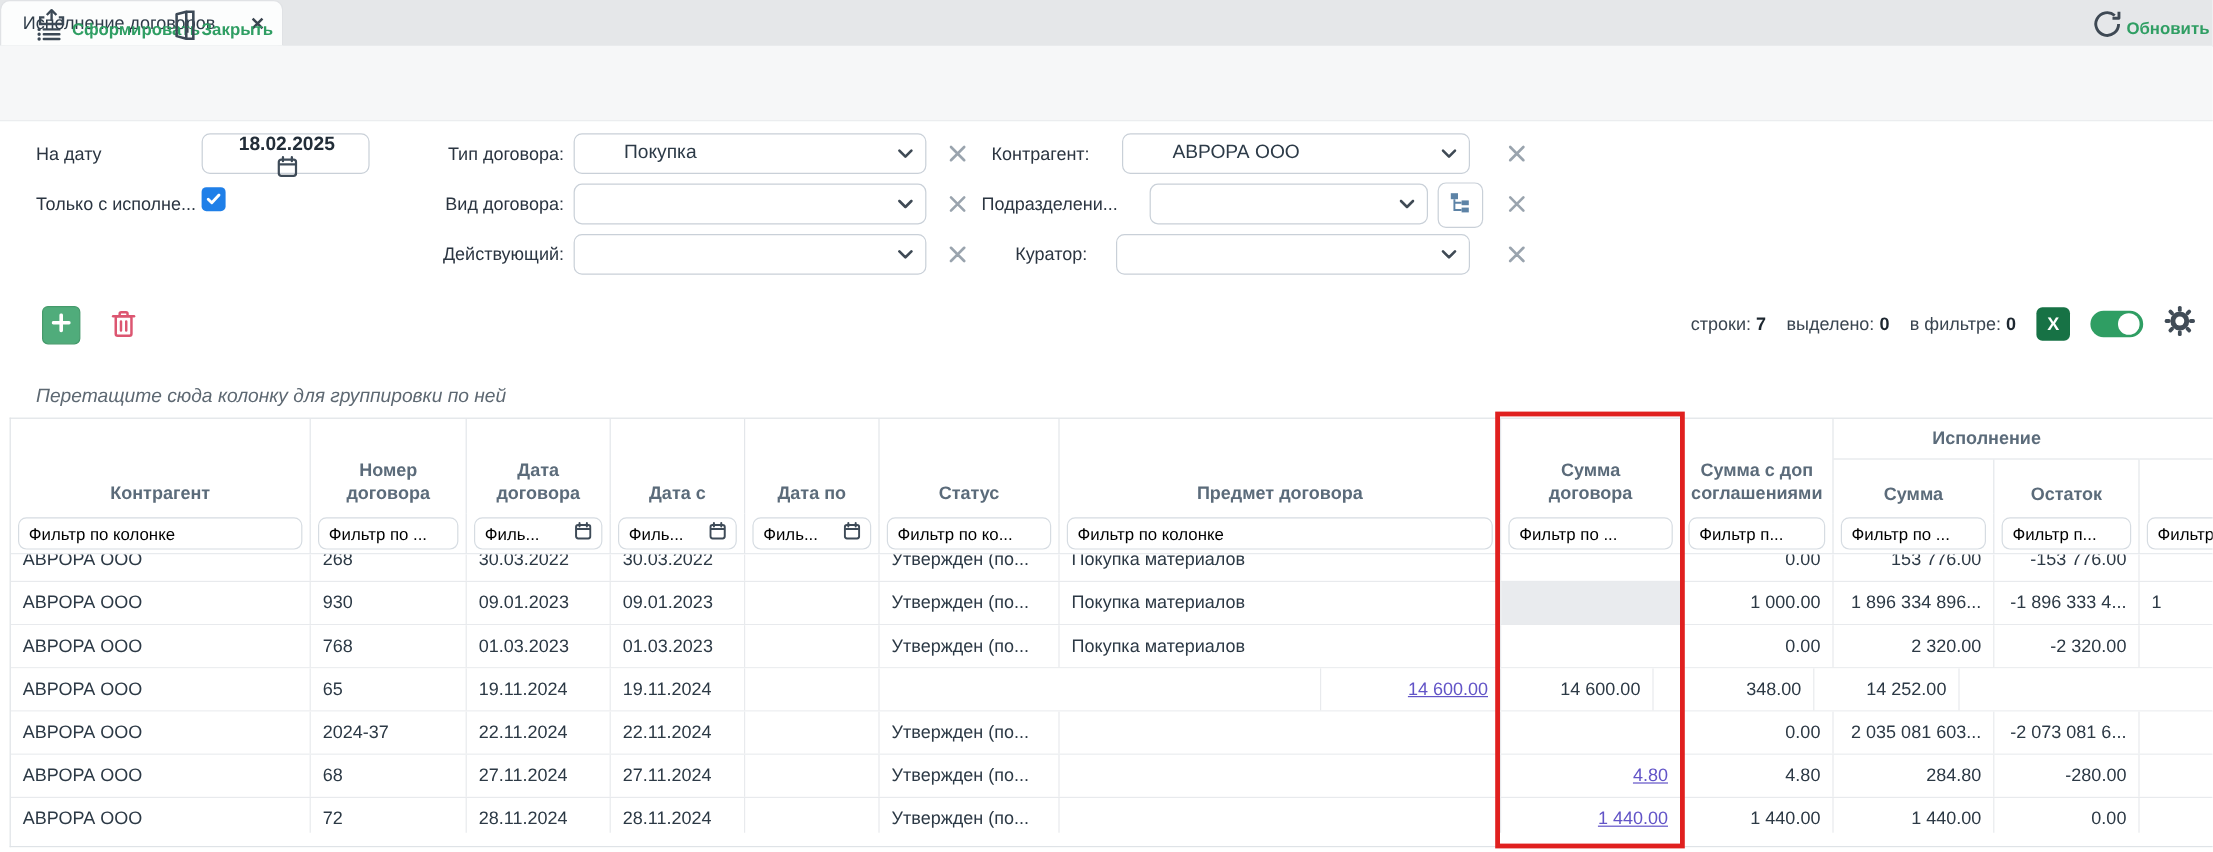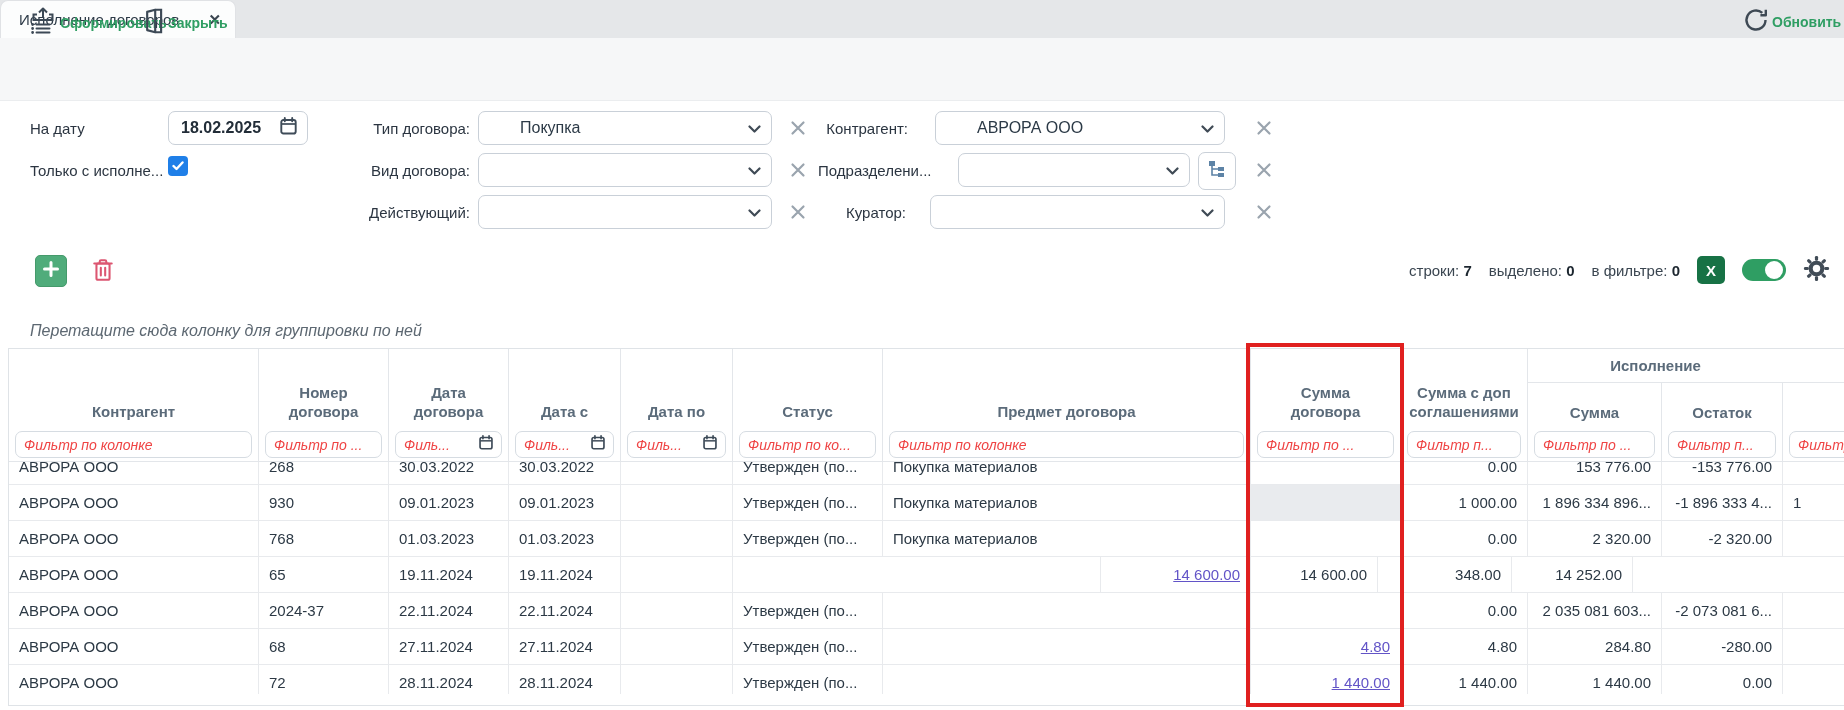--- a/index.html
+++ b/index.html
@@ -57,21 +57,21 @@
   .glabel{height:34px;box-sizing:border-box;border-bottom:1px solid #e3e6ea;display:flex;align-items:center;
           justify-content:center;color:#5b6b7a;font-weight:600;font-size:15px;}
   .gsubs{display:flex;flex:1;}
   .hsub{flex:none;display:flex;align-items:flex-end;justify-content:center;text-align:center;
         padding-bottom:7px;border-right:1px solid #e3e6ea;color:#5b6b7a;font-weight:600;
         font-size:15px;box-sizing:border-box;}
   .frow{display:flex;height:33px;border-bottom:1px solid #e3e6ea;}
   .fcell{flex:none;border-right:1px solid #e3e6ea;box-sizing:border-box;padding:3px 6px;display:flex;}
   .fbox{flex:1;border:1px solid #d6dce2;border-radius:7px;display:flex;align-items:center;
         padding:0 8px;gap:4px;min-width:0;background:#fff;}
-  .fph{font-style:italic;color:#ef4444;font-size:14px;white-space:nowrap;overflow:hidden;flex:1;}
+  .fph{color:#000000;font-size:14px;white-space:nowrap;overflow:hidden;flex:1;}
   .tdata{height:232px;overflow:hidden;}
   .trow{display:flex;height:35px;border-bottom:1px solid #e8eaed;background:#fff;}
   .tcell{flex:none;box-sizing:border-box;border-right:1px solid #e8eaed;display:flex;align-items:center;
          padding:0 10px;font-size:15px;color:#2c3945;white-space:nowrap;overflow:hidden;}
   .num{justify-content:flex-end;}
   .selcell{background:#e9ebee;}
   .link{color:#6254c7;text-decoration:underline;cursor:pointer;}
 
   .c0{width:250px}.c1{width:130px}.c2{width:120px}.c3{width:112px}.c4{width:112px}.c5{width:150px}
   .c6{width:368px}.c7{width:150px}.c8{width:127px}.c9{width:134px}.c10{width:121px}.c11{width:400px}
@@ -118,21 +118,21 @@
   <span>
     <svg width="28" height="28" viewBox="0 0 28 28" fill="none" stroke="#3e4954" stroke-width="2.4">
       <path d="M23.5 14 a9.5 9.5 0 1 1 -3.2 -7.1"></path>
       <path d="M23.8 3.8 v5.4 h-5.4" stroke-linejoin="round"></path>
     </svg>
   </span>
   <span class="tbtn-label">Обновить</span>
 </div>
 
 <span class="abs flabel" style="left:30px;top:120px;">На дату</span>
-<div class="abs inputbox" style="left:168px;top:111px;width:140px;">
+<div class="abs inputbox" style="left:168px;top:111px;width:140px;flex-direction:column;">
   <span class="inputval">18.02.2025</span>
   <span>
     <svg width="17" height="18" viewBox="0 0 16 17" fill="none">
         <rect x="1.2" y="2.8" width="13.6" height="12.8" rx="2" stroke="#3e4b58" stroke-width="1.8"></rect>
         <path d="M4.5 0.9 v3.2 M11.5 0.9 v3.2" stroke="#3e4b58" stroke-width="1.8" stroke-linecap="round"></path>
         <path d="M1.5 6.6 h13" stroke="#3e4b58" stroke-width="1.6"></path>
       </svg>
   </span>
 </div>
 

